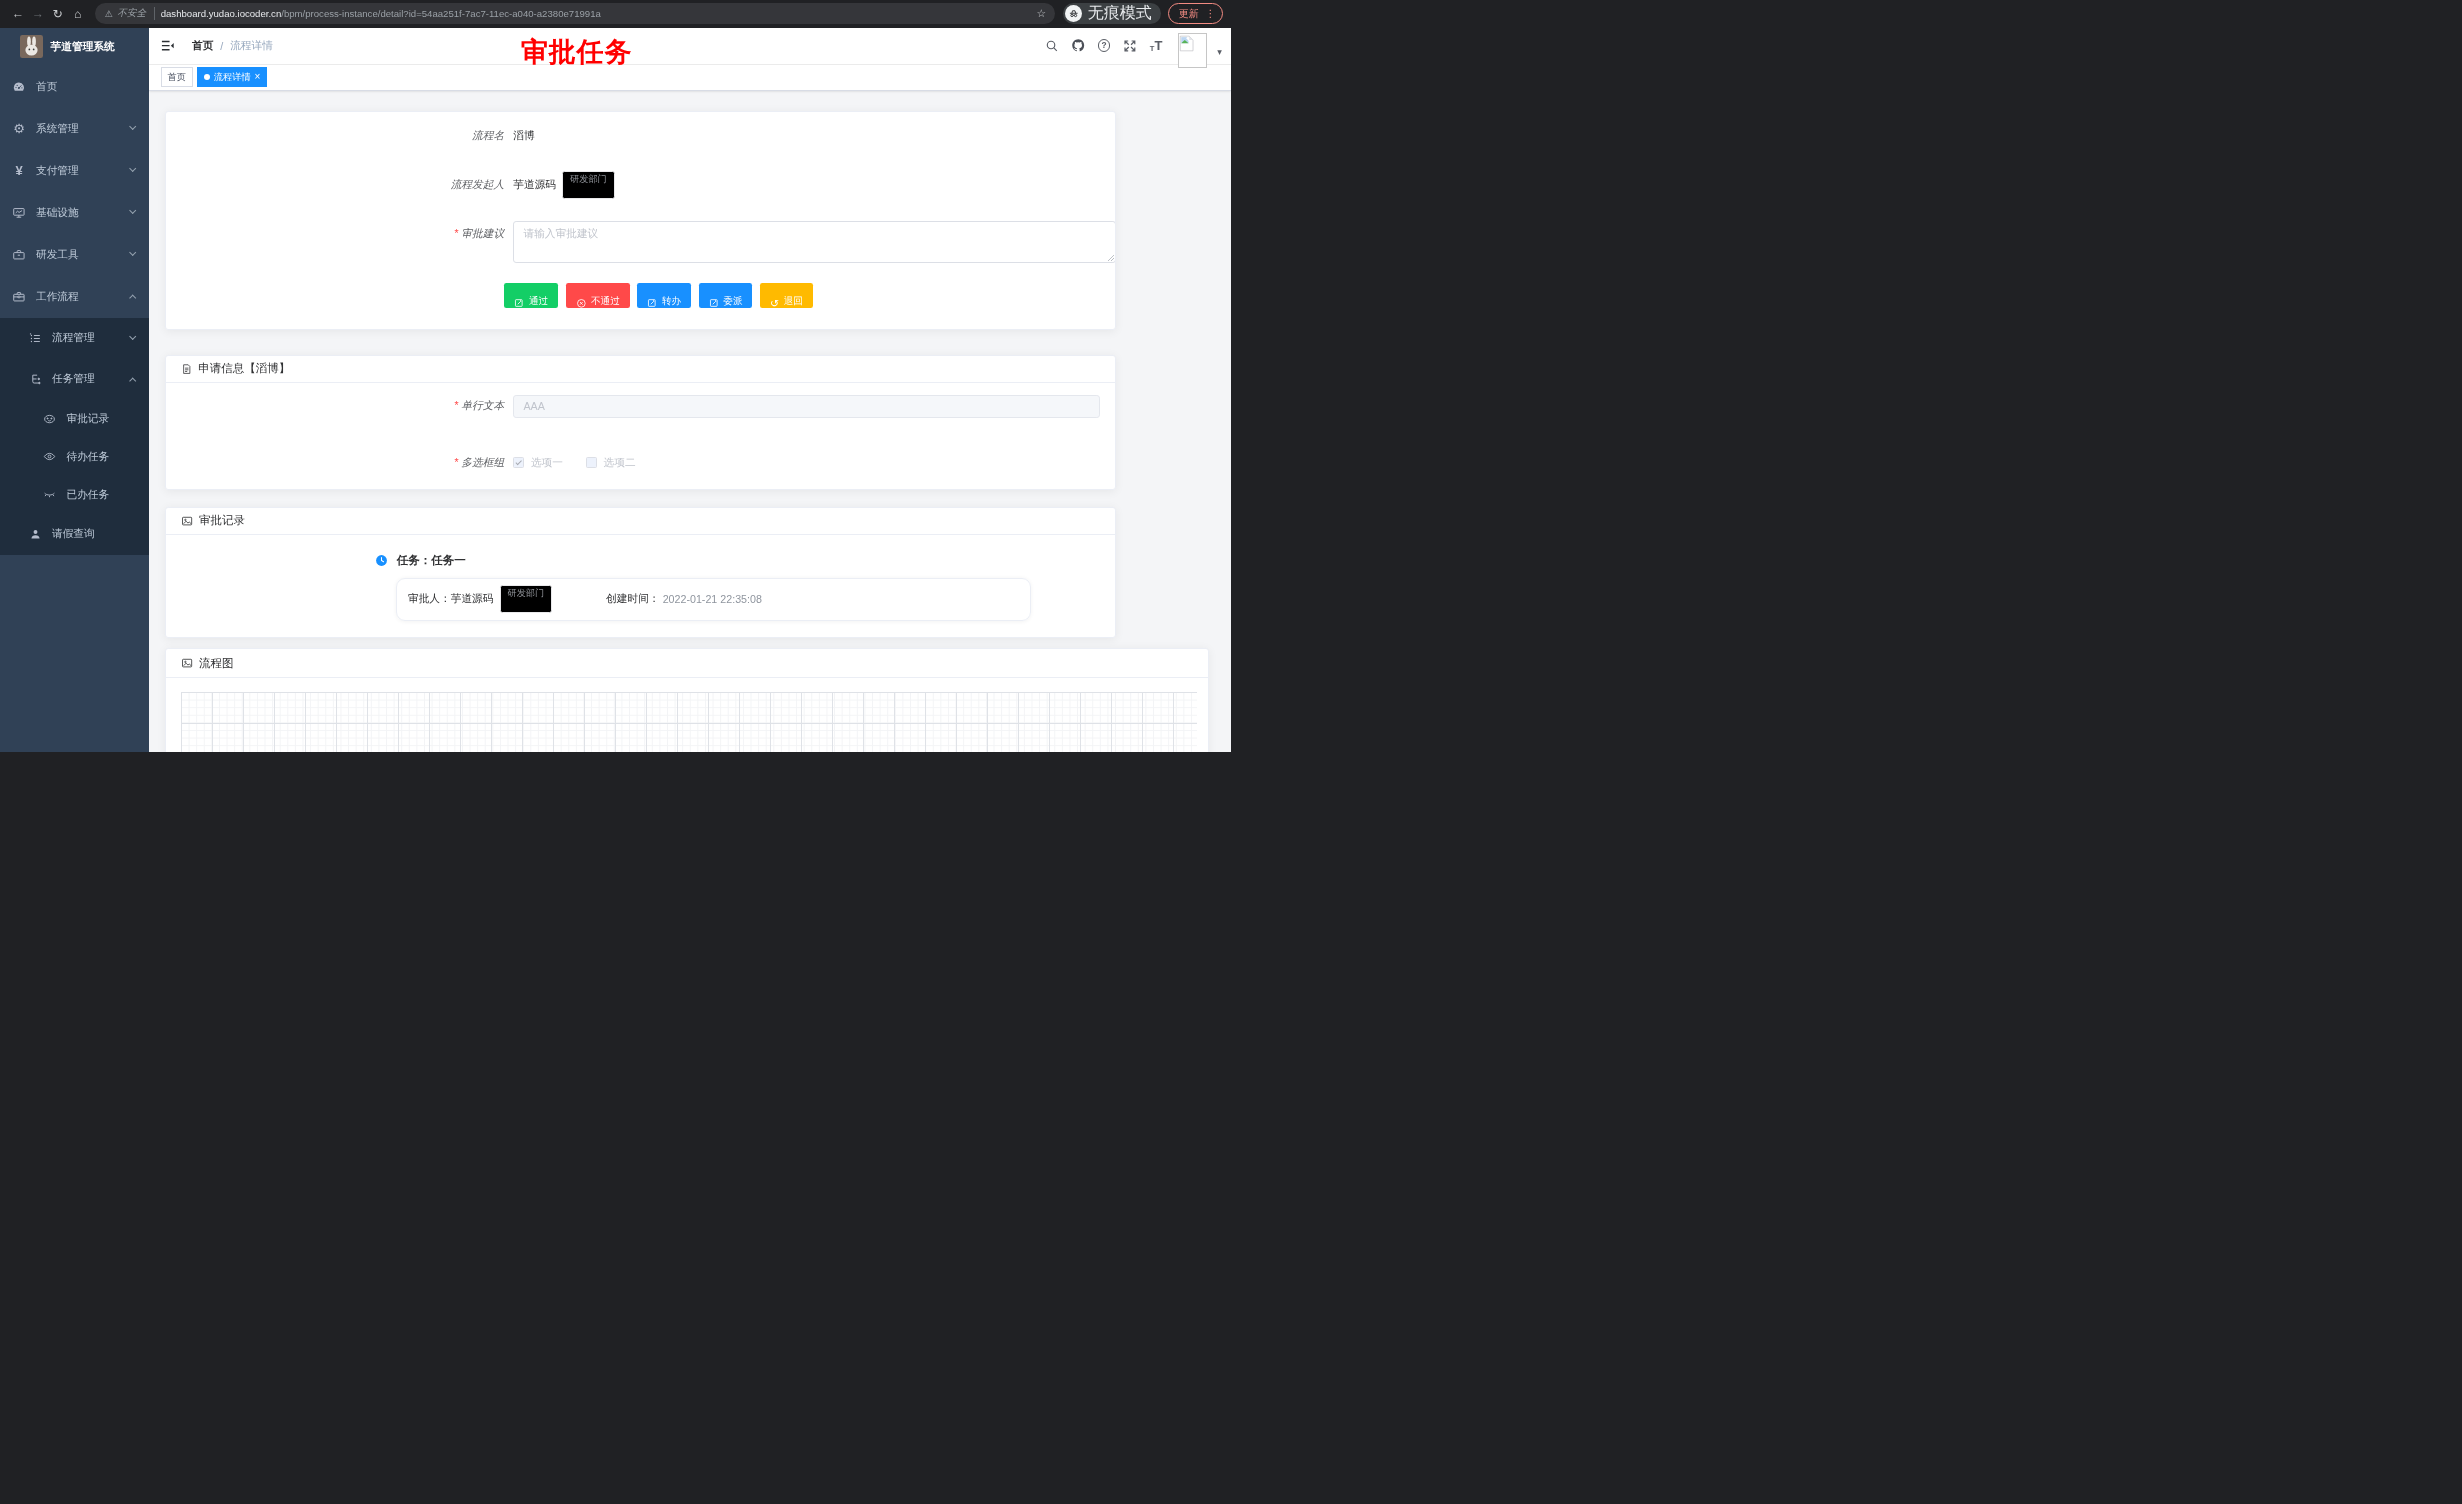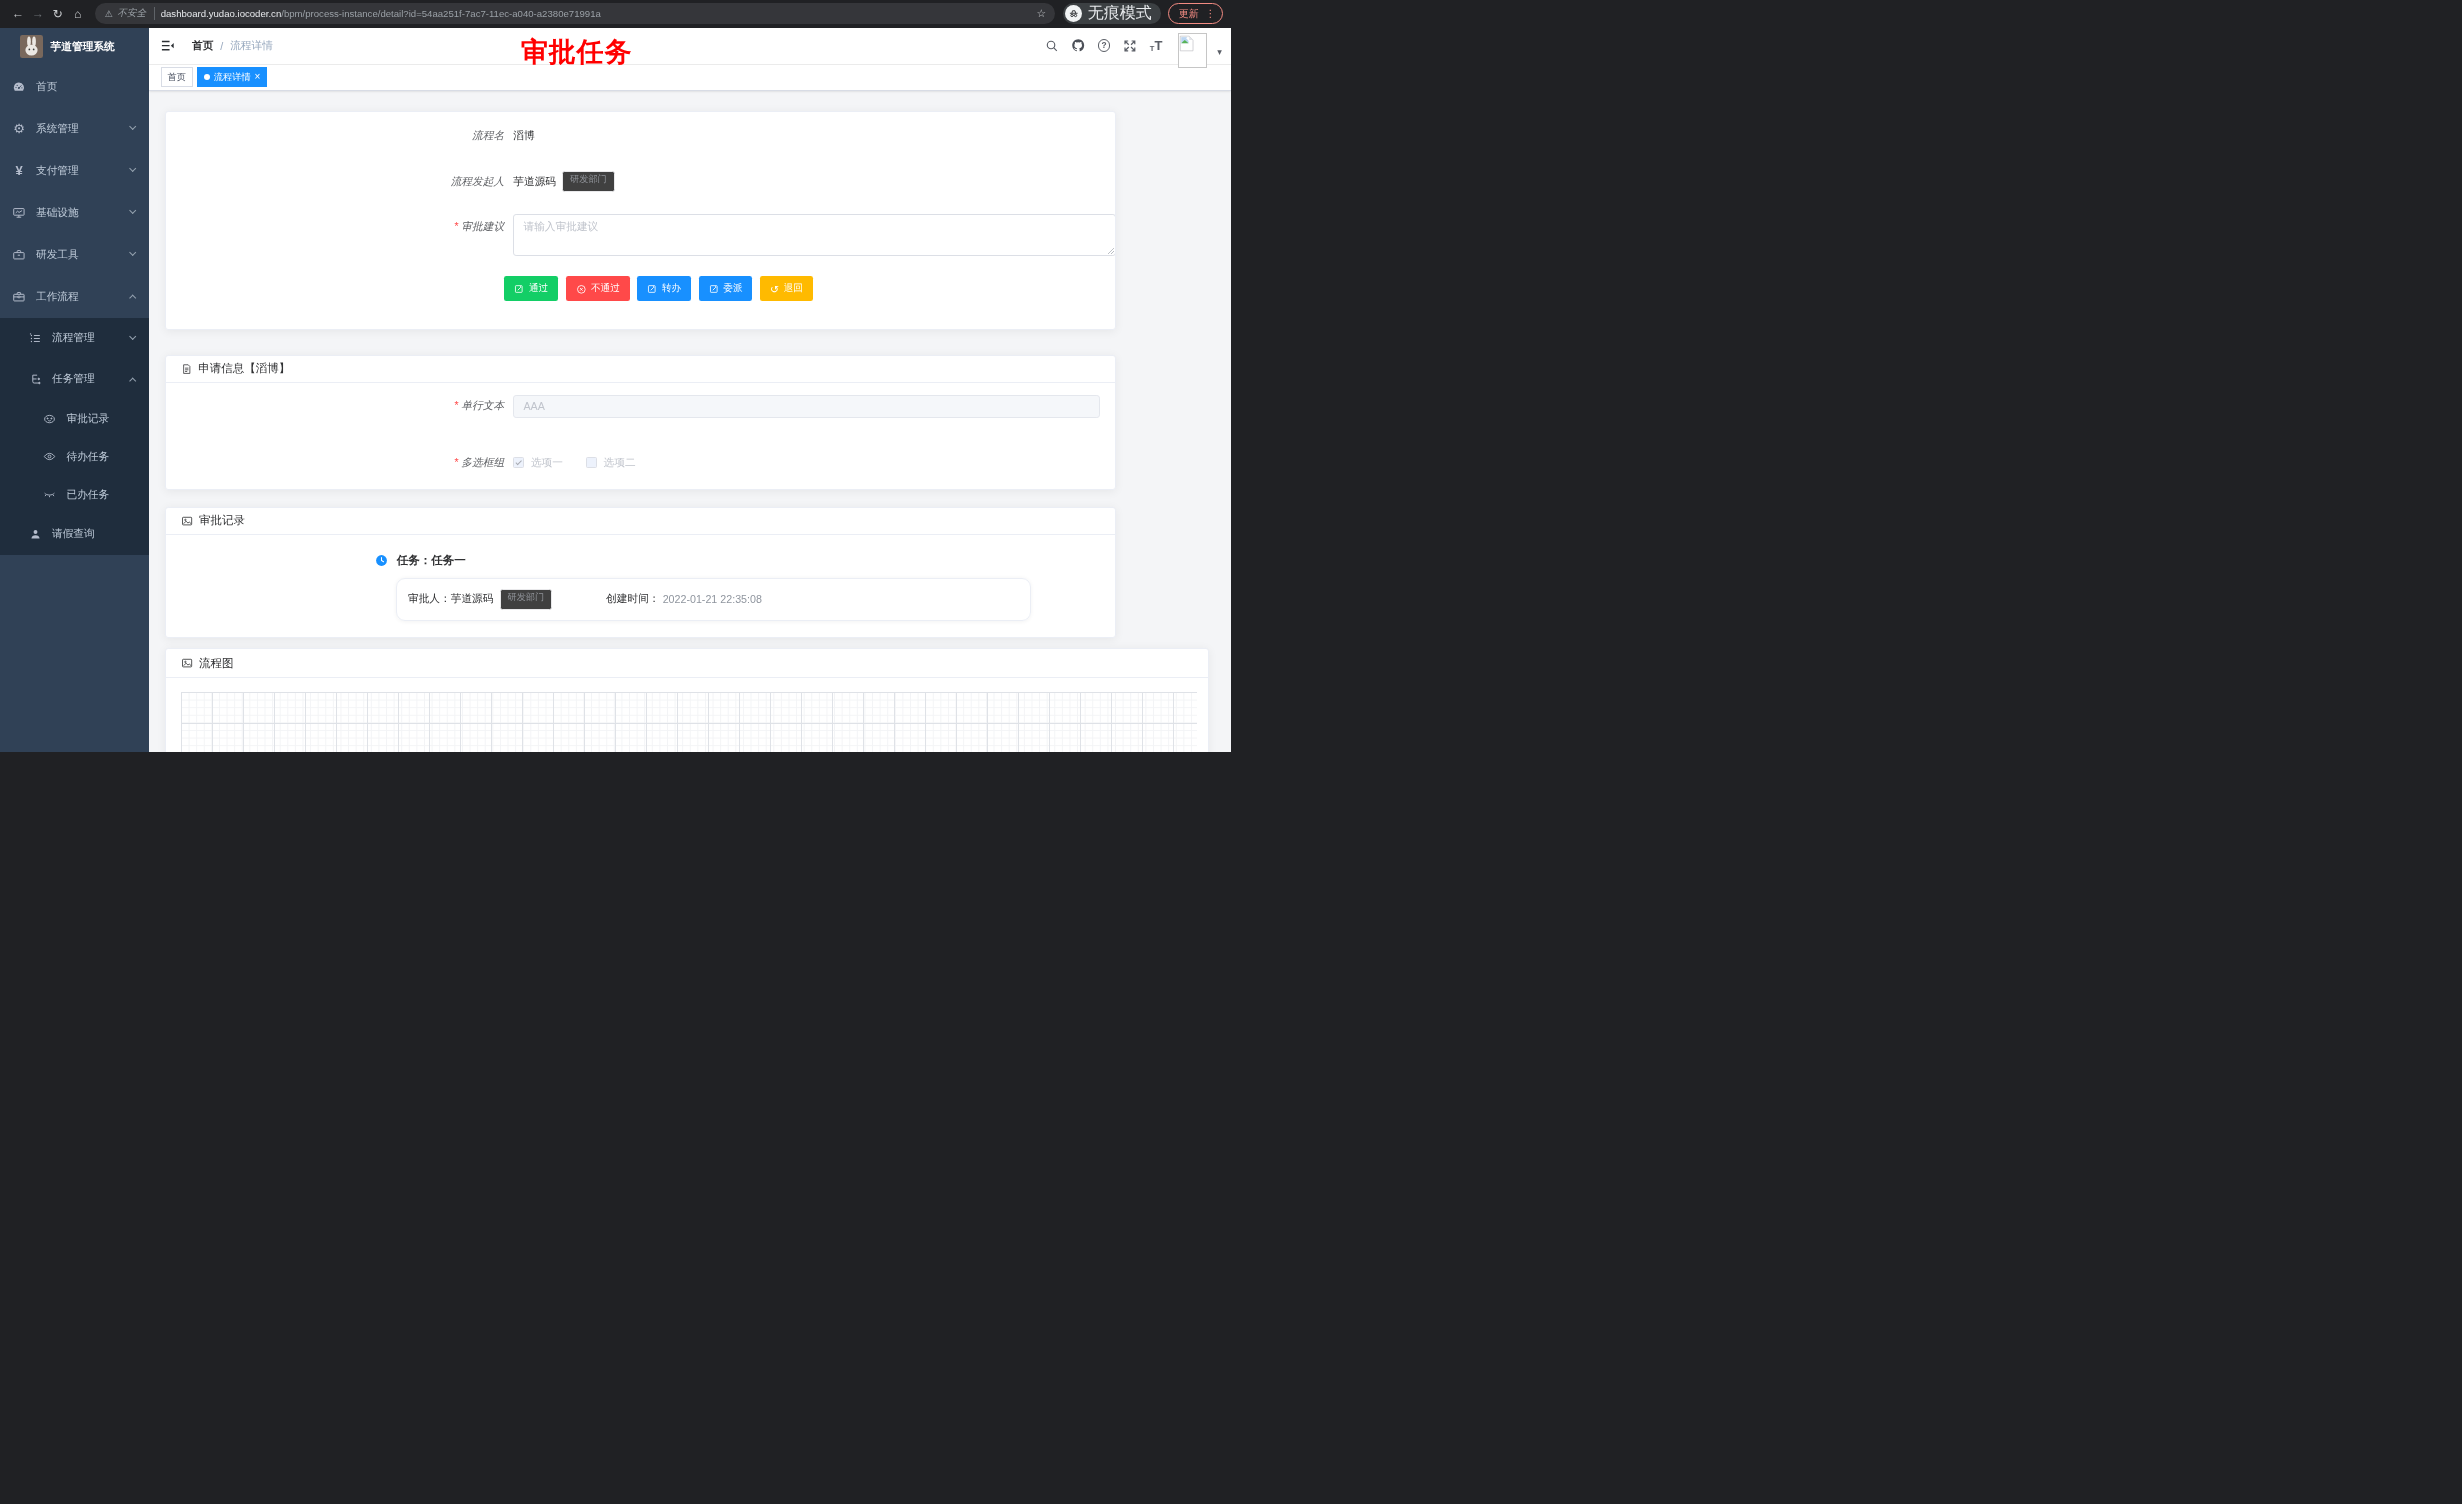--- a/index.html
+++ b/index.html
@@ -85,35 +85,35 @@
   .card { background:#fff; border:0.8px solid #ebeef5; border-radius:3.1px;
     box-shadow:0 1.5px 9.2px 0 rgba(0,0,0,.06); width:951px; overflow:hidden; }
   .card-hd { height:27px; display:flex; align-items:center; gap:5.4px; padding:0 15.3px;
     border-bottom:0.8px solid #ebeef5; color:#303133; font-size:11.5px; }
   .card-hd svg { flex-shrink:0; }
 
   .frow { display:flex; align-items:center; }
   .flabel { width:332px; text-align:right; padding-right:9.2px; color:#606266; font-size:10.7px; flex-shrink:0;font-style:italic; }
   .req::before { content:"*"; color:#ff4949; margin-right:3.1px; }
   .fval { color:#303133; }
-  .el-tag { height:21px; line-height:15.3px; padding:0 6.9px; background:#404040;
+  .el-tag { height:28px; line-height:15.3px; padding:0 6.9px; background:#000000;
     border:0.8px solid #e9e9eb; border-radius:2.3px; color:#909399; font-size:9.2px; display:inline-block; }
 
   textarea.sugg { width:603px; height:42px; border:0.8px solid #dcdfe6; border-radius:3.1px;
     padding:5.4px 9.2px; font-size:10.7px; color:#606266; resize:none; outline:none;
     font-family:inherit; position:relative; }
   textarea.sugg::placeholder { color:#c0c4cc; }
   .ta-wrap { position:relative; width:603px; }
   .ta-wrap::after { content:""; position:absolute; right:2.3px; bottom:3.8px; width:6.9px; height:6.9px;
     background:repeating-linear-gradient(-45deg, transparent 0 1.5px, #b8bcc2 1.5px 2.3px);
     clip-path:polygon(100% 0, 100% 100%, 0 100%); pointer-events:none; }
 
   .btn-row { display:flex; gap:7.6px; margin-left:323px; margin-top:18.4px; }
   .btn { height:25px; border:none; border-radius:2.3px; color:#fff; font-size:9.6px;
-    display:flex; align-items:center; gap:4.6px; padding:0 10px; cursor:pointer;
+    display:flex; align-items:flex-end; gap:4.6px; padding:0 10px; cursor:pointer;
     font-family:inherit; }
   .btn-success { background:#13ce66; }
   .btn-danger  { background:#ff4949; }
   .btn-primary { background:#1890ff; }
   .btn-warning { background:#ffba00; }
   .btn .uico { font-size:10.7px; line-height:1; }
 
   input.dis-input { width:603px; height:23px; background:#f5f7fa; border:0.8px solid #e4e7ed;
     border-radius:3.1px; color:#c0c4cc; font-size:10.7px; padding:0 9.2px; outline:none; font-family:inherit; }
 

